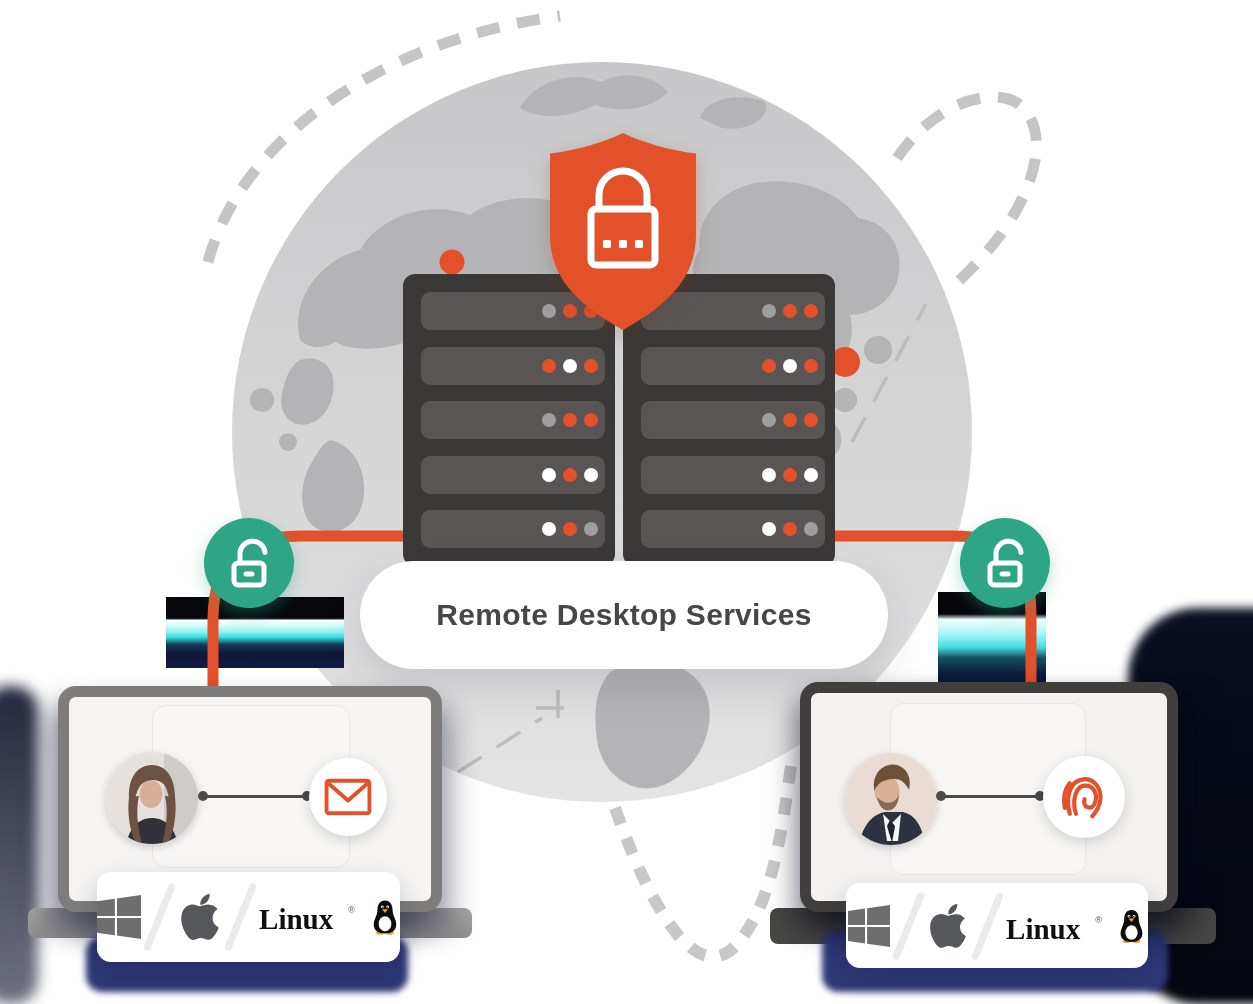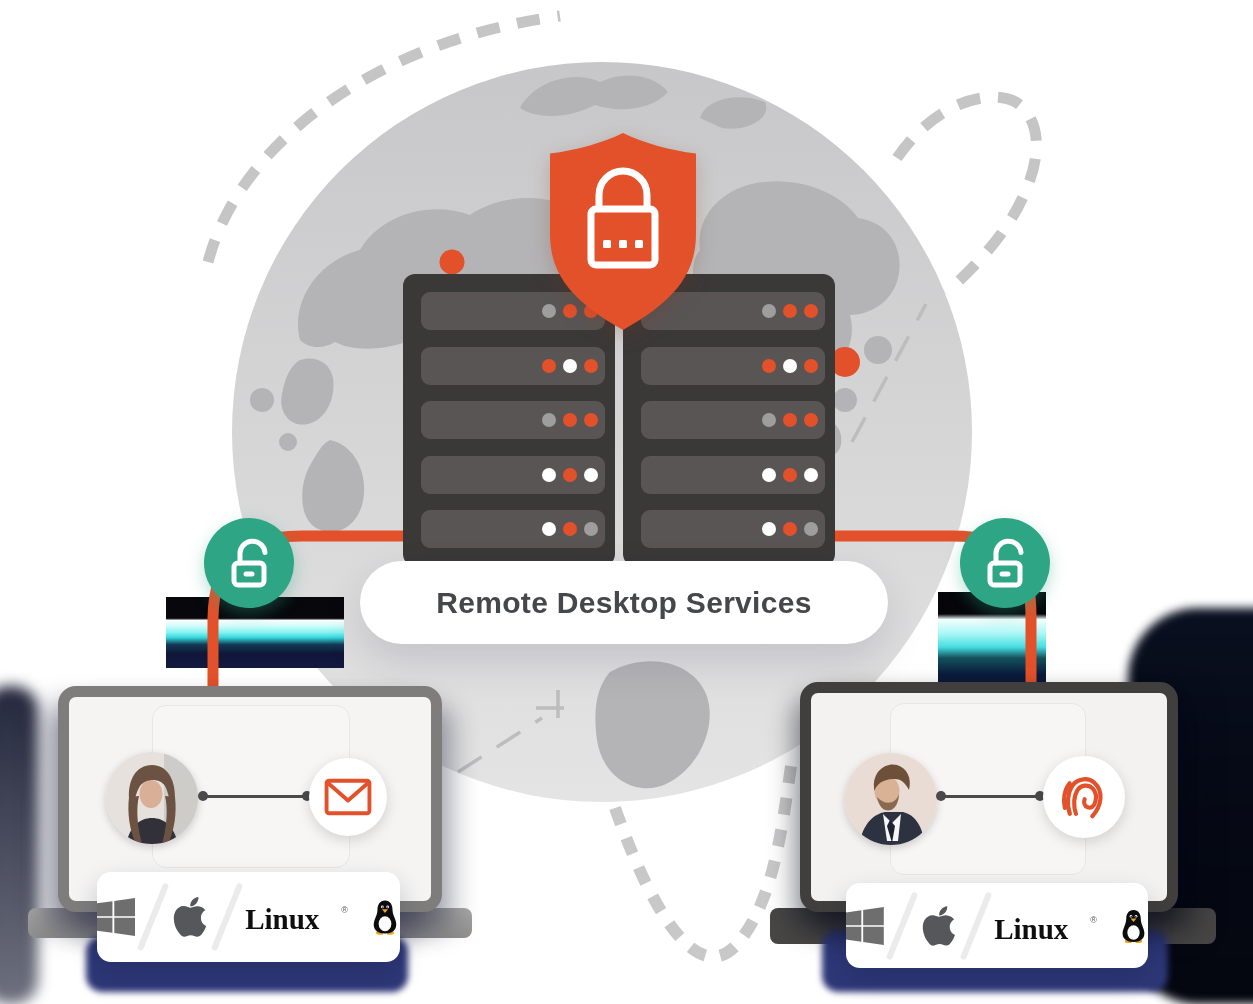--- a/index.html
+++ b/index.html
@@ -28,21 +28,21 @@
     padding:18px 10px 18px 18px;display:flex;flex-direction:column;justify-content:space-between;}
   .rack-left{left:403px;} .rack-right{left:623px;}
   .rack-row{height:38px;background:#595555;border-radius:9px;display:flex;align-items:center;
     justify-content:flex-end;gap:7px;padding-right:7px;}
   .led{width:14px;height:14px;border-radius:50%;flex:0 0 auto;}
 
   
   .shield-wrap{left:546px;top:131px;width:154px;height:202px;filter:drop-shadow(0 6px 10px rgba(120,50,20,.25));}
 
   
-  .pill{left:360px;top:561px;width:528px;height:83px;border-radius:54px;background:#ffffff;
+  .pill{left:360px;top:561px;width:528px;height:108px;border-radius:54px;background:#ffffff;
     box-shadow:0 18px 40px rgba(40,45,80,.14);display:flex;align-items:center;justify-content:center;}
   .pill-text{font-size:30px;font-weight:bold;color:#46474B;letter-spacing:.3px;}
 
   
   .teal-badge{width:90px;height:90px;border-radius:50%;background:#2EA584;
     display:flex;align-items:center;justify-content:center;box-shadow:0 6px 16px rgba(46,165,132,.35);}
   .teal-left{left:204px;top:518px;} .teal-right{left:960px;top:518px;}
 
   
   .base-bar{border-radius:8px;}
@@ -64,21 +64,21 @@
     box-shadow:0 4px 14px rgba(0,0,0,.15);}
   .auth-left{left:309px;top:758px;width:78px;height:78px;}
   .auth-right{left:1043px;top:756px;width:82px;height:82px;}
 
   
   .os-badge{background:#ffffff;border-radius:14px;box-shadow:0 12px 26px rgba(20,24,60,.22);
     display:flex;align-items:center;justify-content:center;gap:15px;}
   .badge-left{left:97px;top:872px;width:303px;height:90px;}
   .badge-right{left:846px;top:883px;width:302px;height:85px;}
   .os-slash{width:7px;height:72px;background:#EBEBEB;border-radius:4px;transform:rotate(22deg);}
-  .linux-wrap{display:flex;align-items:flex-start;gap:22px;}
+  .linux-wrap{display:flex;align-items:flex-start;gap:15px;}
   .linux-label{font-family:"Liberation Serif",serif;font-weight:bold;font-size:29px;color:#0F0F0F;line-height:1;
     padding-top:8px;}
   .linux-mark{font-size:9px;color:#555;padding-top:8px;}
 </style>
 </head>
 <body>
 
 <div class="stage">
 
   <svg class="abs" width="1253" height="1004" viewBox="0 0 1253 1004" style="left:0;top:0;">

